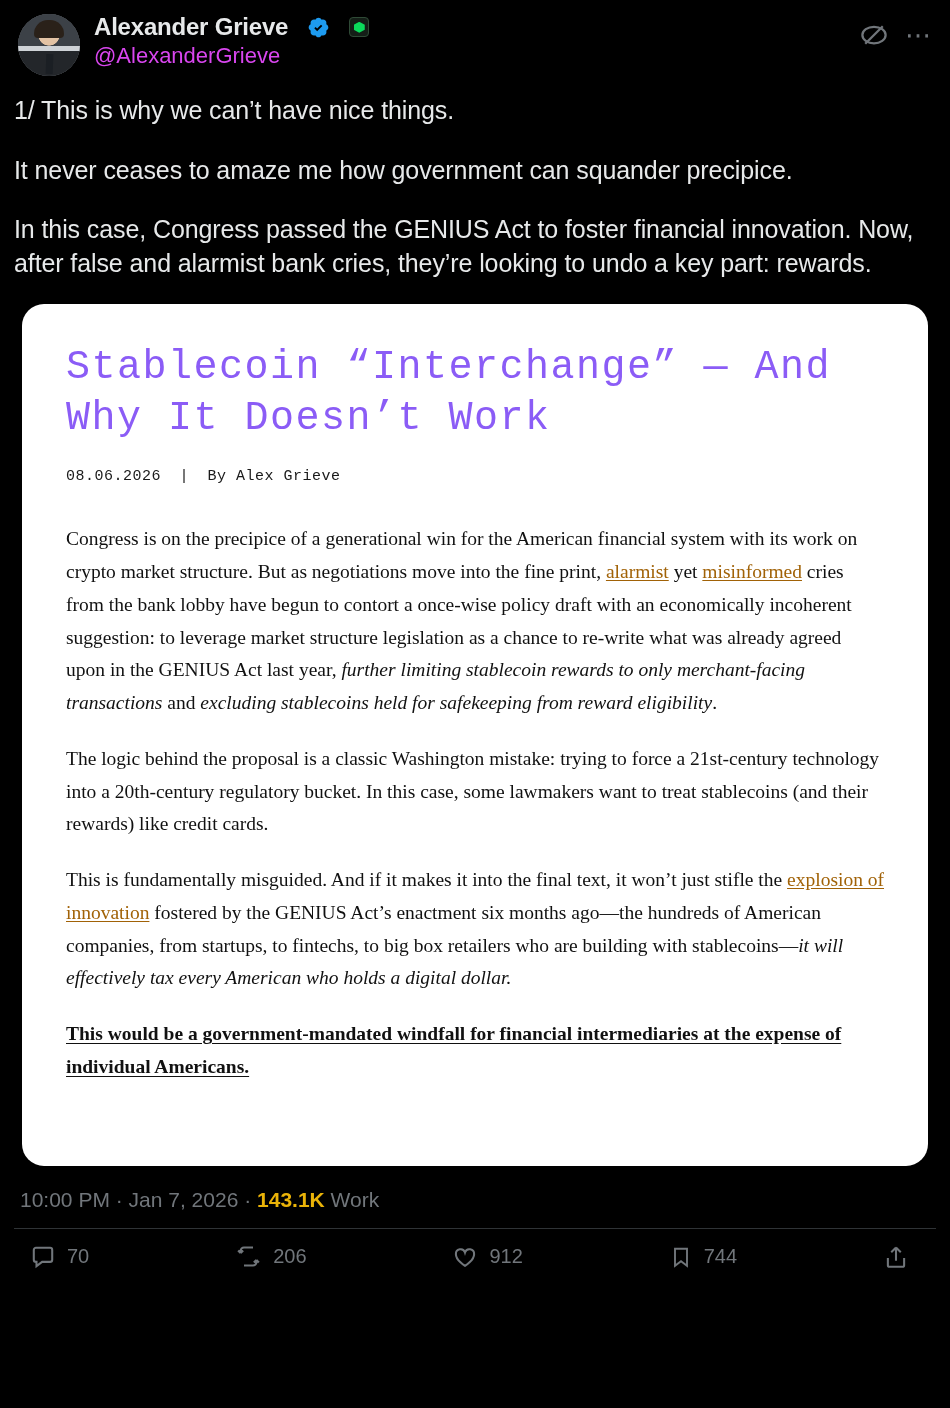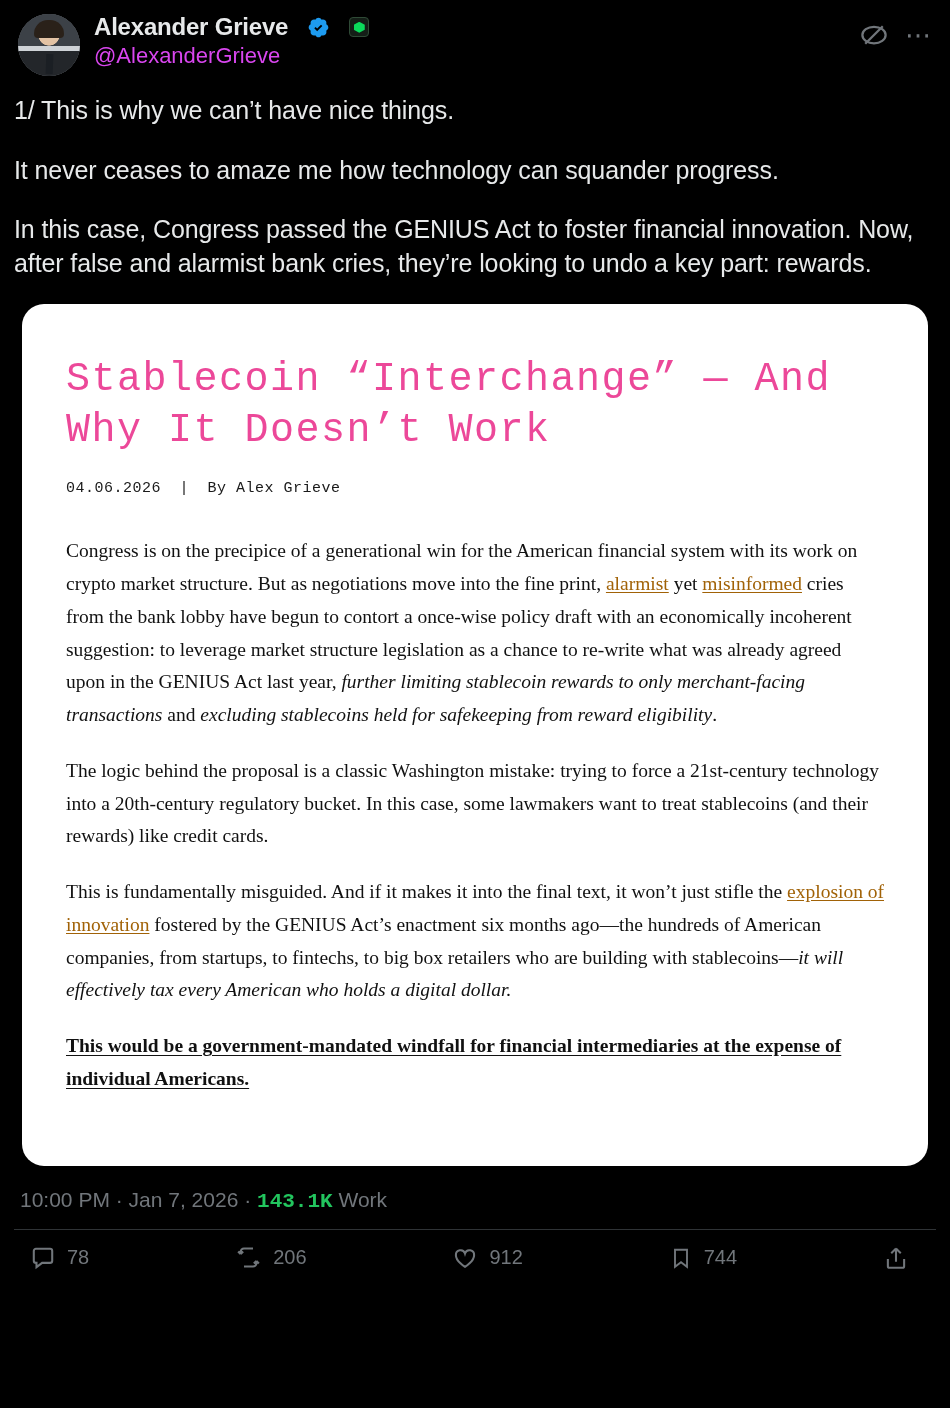--- a/index.html
+++ b/index.html
@@ -135,23 +135,23 @@
     padding: 38px 44px 30px 44px;
     overflow: hidden;
     flex: 0 0 auto;
     height: 862px;
   }
   .card h1 {
     font-family: "Liberation Mono", monospace;
     font-size: 40px;
     line-height: 1.28;
     font-weight: 400;
-    margin: 12px 0 24px 0;
+    margin: 0 0 24px 0;
     letter-spacing: 1.5px;
-    color: #ec4899;
+    color: #8b5cf6;
   }
   .card .byline {
     font-family: "Liberation Mono", monospace;
     font-size: 15px;
     color: #1a1a1a;
     letter-spacing: 0.5px;
     margin-bottom: 38px;
   }
   .card .byline .sep { margin: 0 9px; }
   .article {
@@ -174,23 +174,22 @@
     margin-bottom: 0;
   }
 
   
   .meta {
     padding: 22px 20px 16px 20px;
     font-size: 21px;
     color: #71767b;
   }
   .meta .count {
-    color: #22c55e;
+    color: #eab308;
     font-weight: 700;
-    font-family: Liberation Mono, monospace;
   }
 
   .divider {
     height: 1px;
     background: #2f3336;
     margin: 0 14px;
   }
 
   
   .actions {
@@ -242,28 +241,28 @@
           <ellipse cx="12" cy="12" rx="9.3" ry="6.6" fill="none" stroke="#71767b" stroke-width="1.8"></ellipse>
           <line x1="5" y1="19" x2="19" y2="5" stroke="#71767b" stroke-width="1.8"></line>
         </svg>
       </span>
       <span class="dots">⋯</span>
     </div>
   </div>
 
   <div class="body-text">
     <p>1/ This is why we can’t have nice things.</p>
-    <p>It never ceases to amaze me how technology can squander progress.</p>
+    <p>It never ceases to amaze me how government can squander precipice.</p>
     <p>In this case, Congress passed the GENIUS Act to foster financial innovation. Now, after false and alarmist bank cries, they’re looking to undo a key part: rewards.</p>
   </div>
 
   <div class="card">
     <h1>Stablecoin “Interchange” — And Why It Doesn’t Work</h1>
     <div class="byline">
-      <span>04.06.2026</span>
+      <span>08.06.2026</span>
       <span class="sep">|</span>
       <span>By Alex Grieve</span>
     </div>
     <div class="article">
       <p><span>Congress is on the precipice of a generational win for the American financial system with its work on crypto market structure. But as negotiations move into the fine print, </span><a href="#">alarmist</a><span> yet </span><a href="#">misinformed</a><span> cries from the bank lobby have begun to contort a once-wise policy draft with an economically incoherent suggestion: to leverage market structure legislation as a chance to re-write what was already agreed upon in the GENIUS Act last year, </span><em>further limiting stablecoin rewards to only merchant-facing transactions</em><span> and </span><em>excluding stablecoins held for safekeeping from reward eligibility</em><span>.</span></p>
       <p>The logic behind the proposal is a classic Washington mistake: trying to force a 21st-century technology into a 20th-century regulatory bucket. In this case, some lawmakers want to treat stablecoins (and their rewards) like credit cards.</p>
       <p><span>This is fundamentally misguided. And if it makes it into the final text, it won’t just stifle the </span><a href="#">explosion of innovation</a><span> fostered by the GENIUS Act’s enactment six months ago—the hundreds of American companies, from startups, to fintechs, to big box retailers who are building with stablecoins—</span><em>it will effectively tax every American who holds a digital dollar.</em></p>
       <p class="final">This would be a government-mandated windfall for financial intermediaries at the expense of individual Americans.</p>
     </div>
   </div>
@@ -279,21 +278,21 @@
 
   <div class="divider"></div>
 
   <div class="actions">
     <div class="action">
       <span>
         <svg width="26" height="26" viewBox="0 0 24 24">
             <path fill="none" stroke="#71767b" stroke-width="1.9" d="M3.5 5.5a2 2 0 012-2h13a2 2 0 012 2v9a2 2 0 01-2 2h-7.3L6 20.4V16.5H5.5a2 2 0 01-2-2v-9z"></path>
           </svg>
       </span>
-      <span>78</span>
+      <span>70</span>
     </div>
     <div class="action">
       <span>
         <svg width="27" height="27" viewBox="0 0 24 24">
           <path fill="none" stroke="#71767b" stroke-width="1.9" d="M5 9V7a3 3 0 013-3h8M5 9l-2.2-2.4M5 9l2.2-2.4"></path>
           <path fill="none" stroke="#71767b" stroke-width="1.9" d="M19 15v2a3 3 0 01-3 3H8m11-5l2.2 2.4M19 15l-2.2 2.4"></path>
         </svg>
       </span>
       <span>206</span>
     </div>

